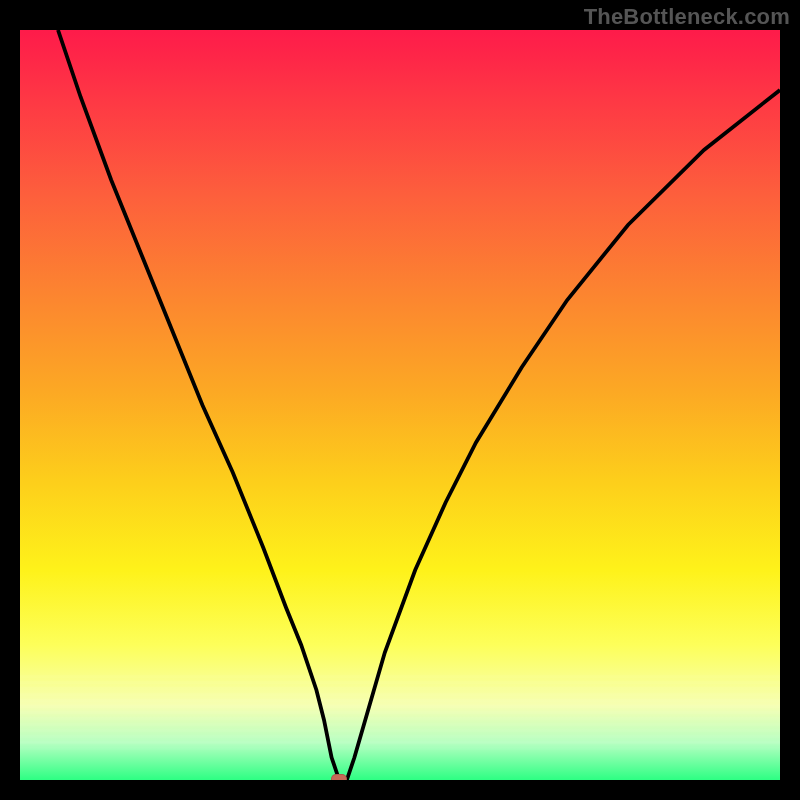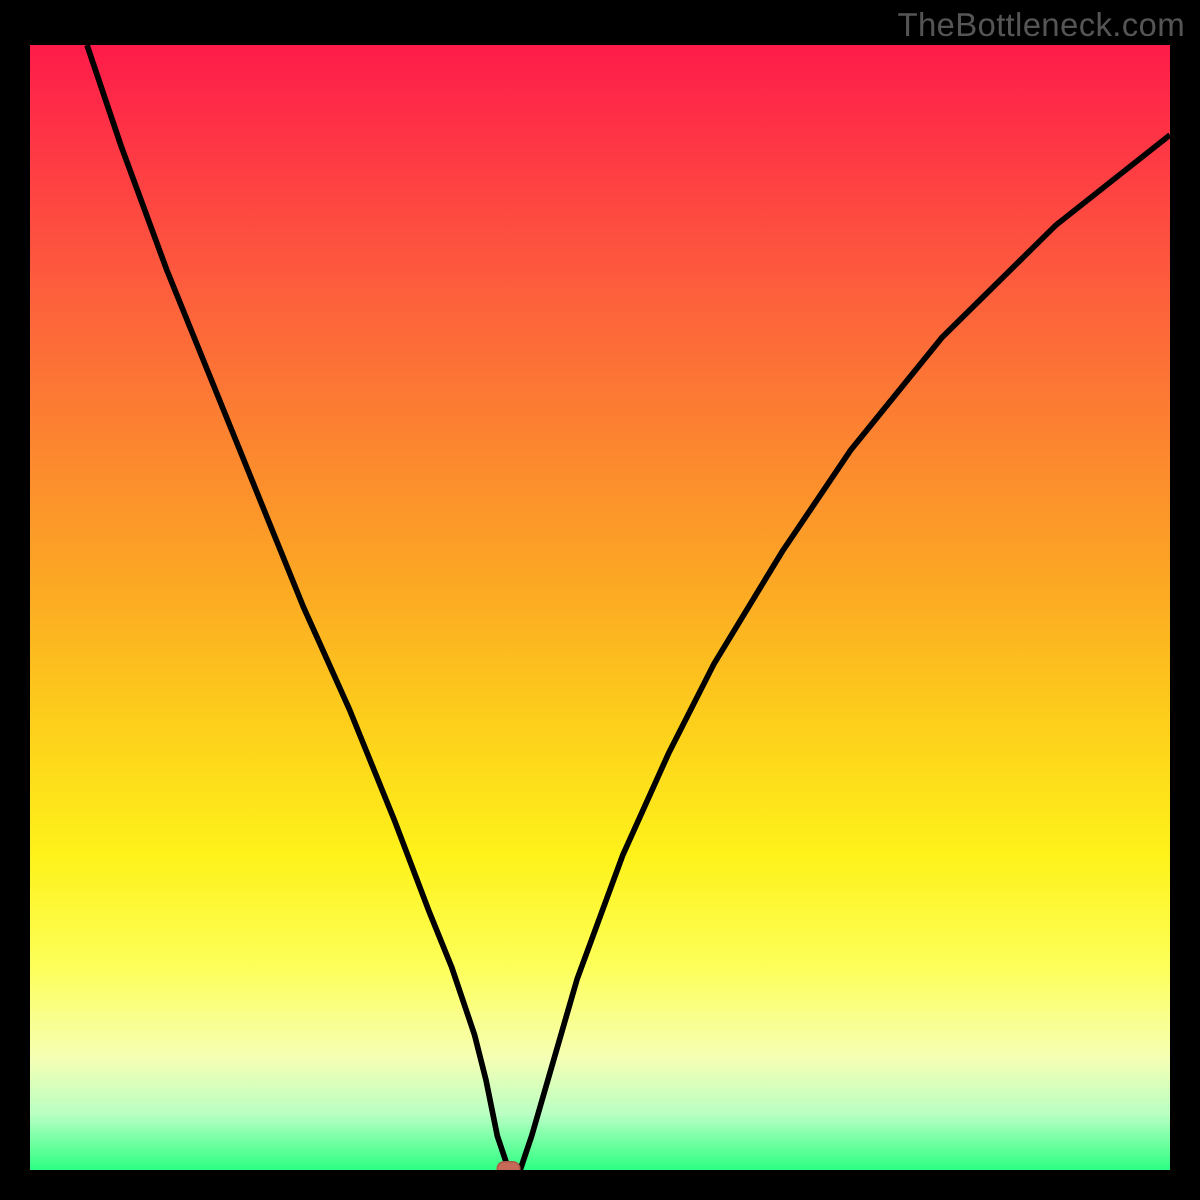--- a/index.html
+++ b/index.html
@@ -16,21 +16,21 @@
     width: 800px;
     height: 800px;
     background: #000;
   }
   .watermark {
     position: absolute;
     top: 4px;
     right: 10px;
     color: #555;
     font-size: 22px;
-    font-weight: 400;
+    font-weight: 700;
     letter-spacing: 0.2px;
     user-select: none;
   }
   .plot {
     position: absolute;
     left: 20px;
     top: 30px;
     width: 760px;
     height: 750px;
     overflow: hidden;

